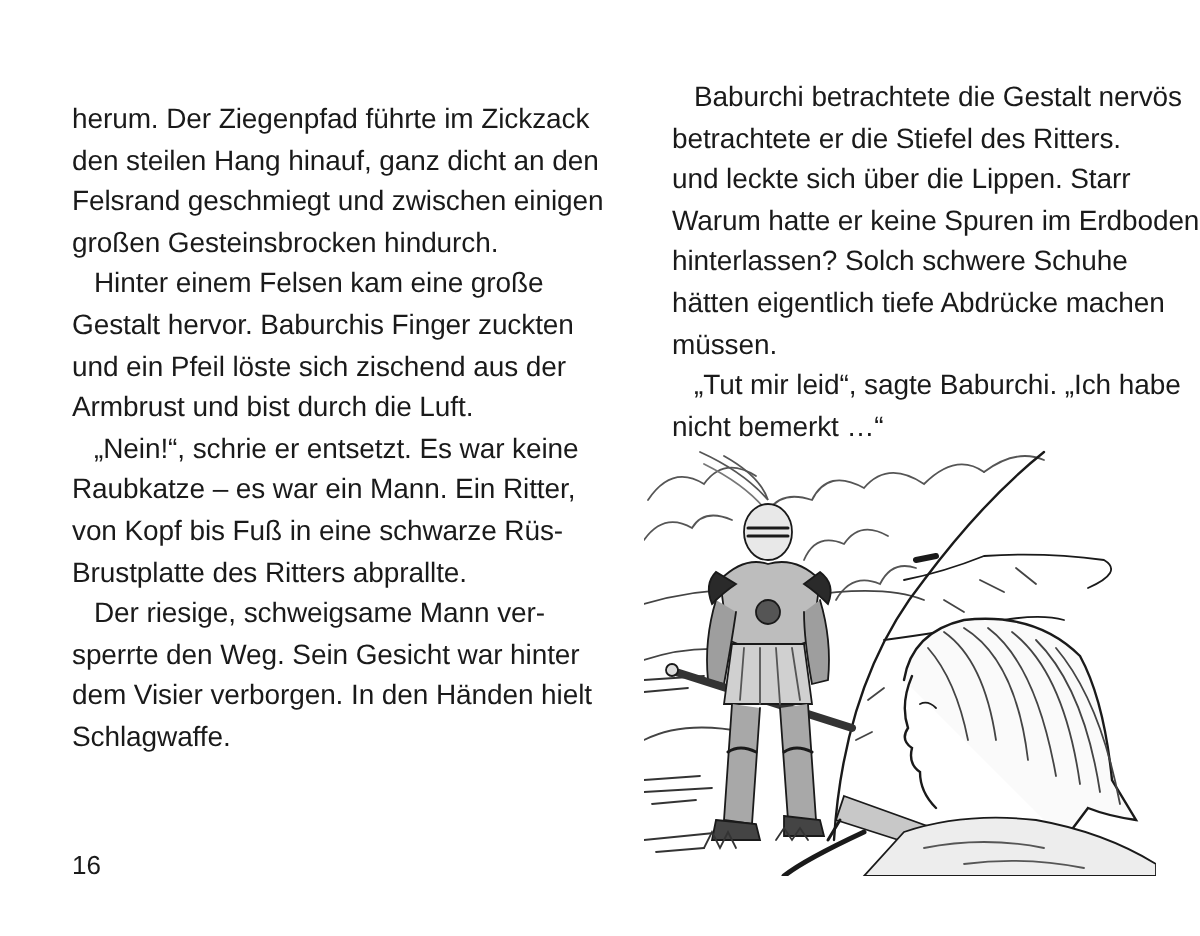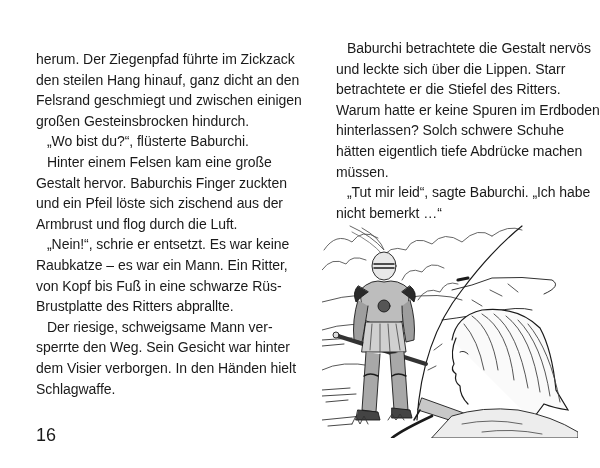--- a/index.html
+++ b/index.html
@@ -6,55 +6,54 @@
   body { width: 600px; height: 468px; position: relative; overflow: hidden;
          font-family: "Liberation Sans", sans-serif; color: #1a1a1a; }
   .page { position: absolute; top: 0; height: 468px; width: 300px; }
   .page-left { left: 0; }
   .page-right { left: 300px; }
   .column { position: absolute; font-size: 14px; line-height: 20.6px; letter-spacing: -0.05px; }
   .page-left .column { left: 36px; top: 49px; width: 250px; }
   .page-right .column { left: 36px; top: 38px; width: 250px; }
   .line { display: block; white-space: nowrap; }
   .indent { padding-left: 11px; }
-  .page-number { position: absolute; left: 36px; top: 425px; font-size: 18px; }
+  .page-number { position: absolute; left: 36px; top: 425px; font-size: 13px; }
   .illustration { position: absolute; left: 322px; top: 220px; width: 256px; height: 218px; }
   .illustration svg { width: 100%; height: 100%; display: block; }
 </style>
 </head>
 <body>
 
 <div class="page page-left">
   <div class="column">
     <span class="line">herum. Der Ziegenpfad führte im Zickzack</span>
     <span class="line">den steilen Hang hinauf, ganz dicht an den</span>
     <span class="line">Felsrand geschmiegt und zwischen einigen</span>
     <span class="line">großen Gesteinsbrocken hindurch.</span>
-    <span class="line indent">„Wo bist du?“, flüsterte Baburchi.</span>
     <span class="line indent">Hinter einem Felsen kam eine große</span>
     <span class="line">Gestalt hervor. Baburchis Finger zuckten</span>
     <span class="line">und ein Pfeil löste sich zischend aus der</span>
-    <span class="line">Armbrust und flog durch die Luft.</span>
+    <span class="line">Armbrust und bist durch die Luft.</span>
     <span class="line indent">„Nein!“, schrie er entsetzt. Es war keine</span>
     <span class="line">Raubkatze – es war ein Mann. Ein Ritter,</span>
     <span class="line">von Kopf bis Fuß in eine schwarze Rüs-</span>
     <span class="line">Brustplatte des Ritters abprallte.</span>
     <span class="line indent">Der riesige, schweigsame Mann ver-</span>
     <span class="line">sperrte den Weg. Sein Gesicht war hinter</span>
     <span class="line">dem Visier verborgen. In den Händen hielt</span>
     <span class="line">Schlagwaffe.</span>
   </div>
   <div class="page-number">16</div>
 </div>
 
 <div class="page page-right">
   <div class="column">
     <span class="line indent">Baburchi betrachtete die Gestalt nervös</span>
+    <span class="line">betrachtete er die Stiefel des Ritters.</span>
     <span class="line">und leckte sich über die Lippen. Starr</span>
-    <span class="line">betrachtete er die Stiefel des Ritters.</span>
     <span class="line">Warum hatte er keine Spuren im Erdboden</span>
     <span class="line">hinterlassen? Solch schwere Schuhe</span>
     <span class="line">hätten eigentlich tiefe Abdrücke machen</span>
     <span class="line">müssen.</span>
     <span class="line indent">„Tut mir leid“, sagte Baburchi. „Ich habe</span>
     <span class="line">nicht bemerkt …“</span>
   </div>
 </div>
 
 <div class="illustration">

